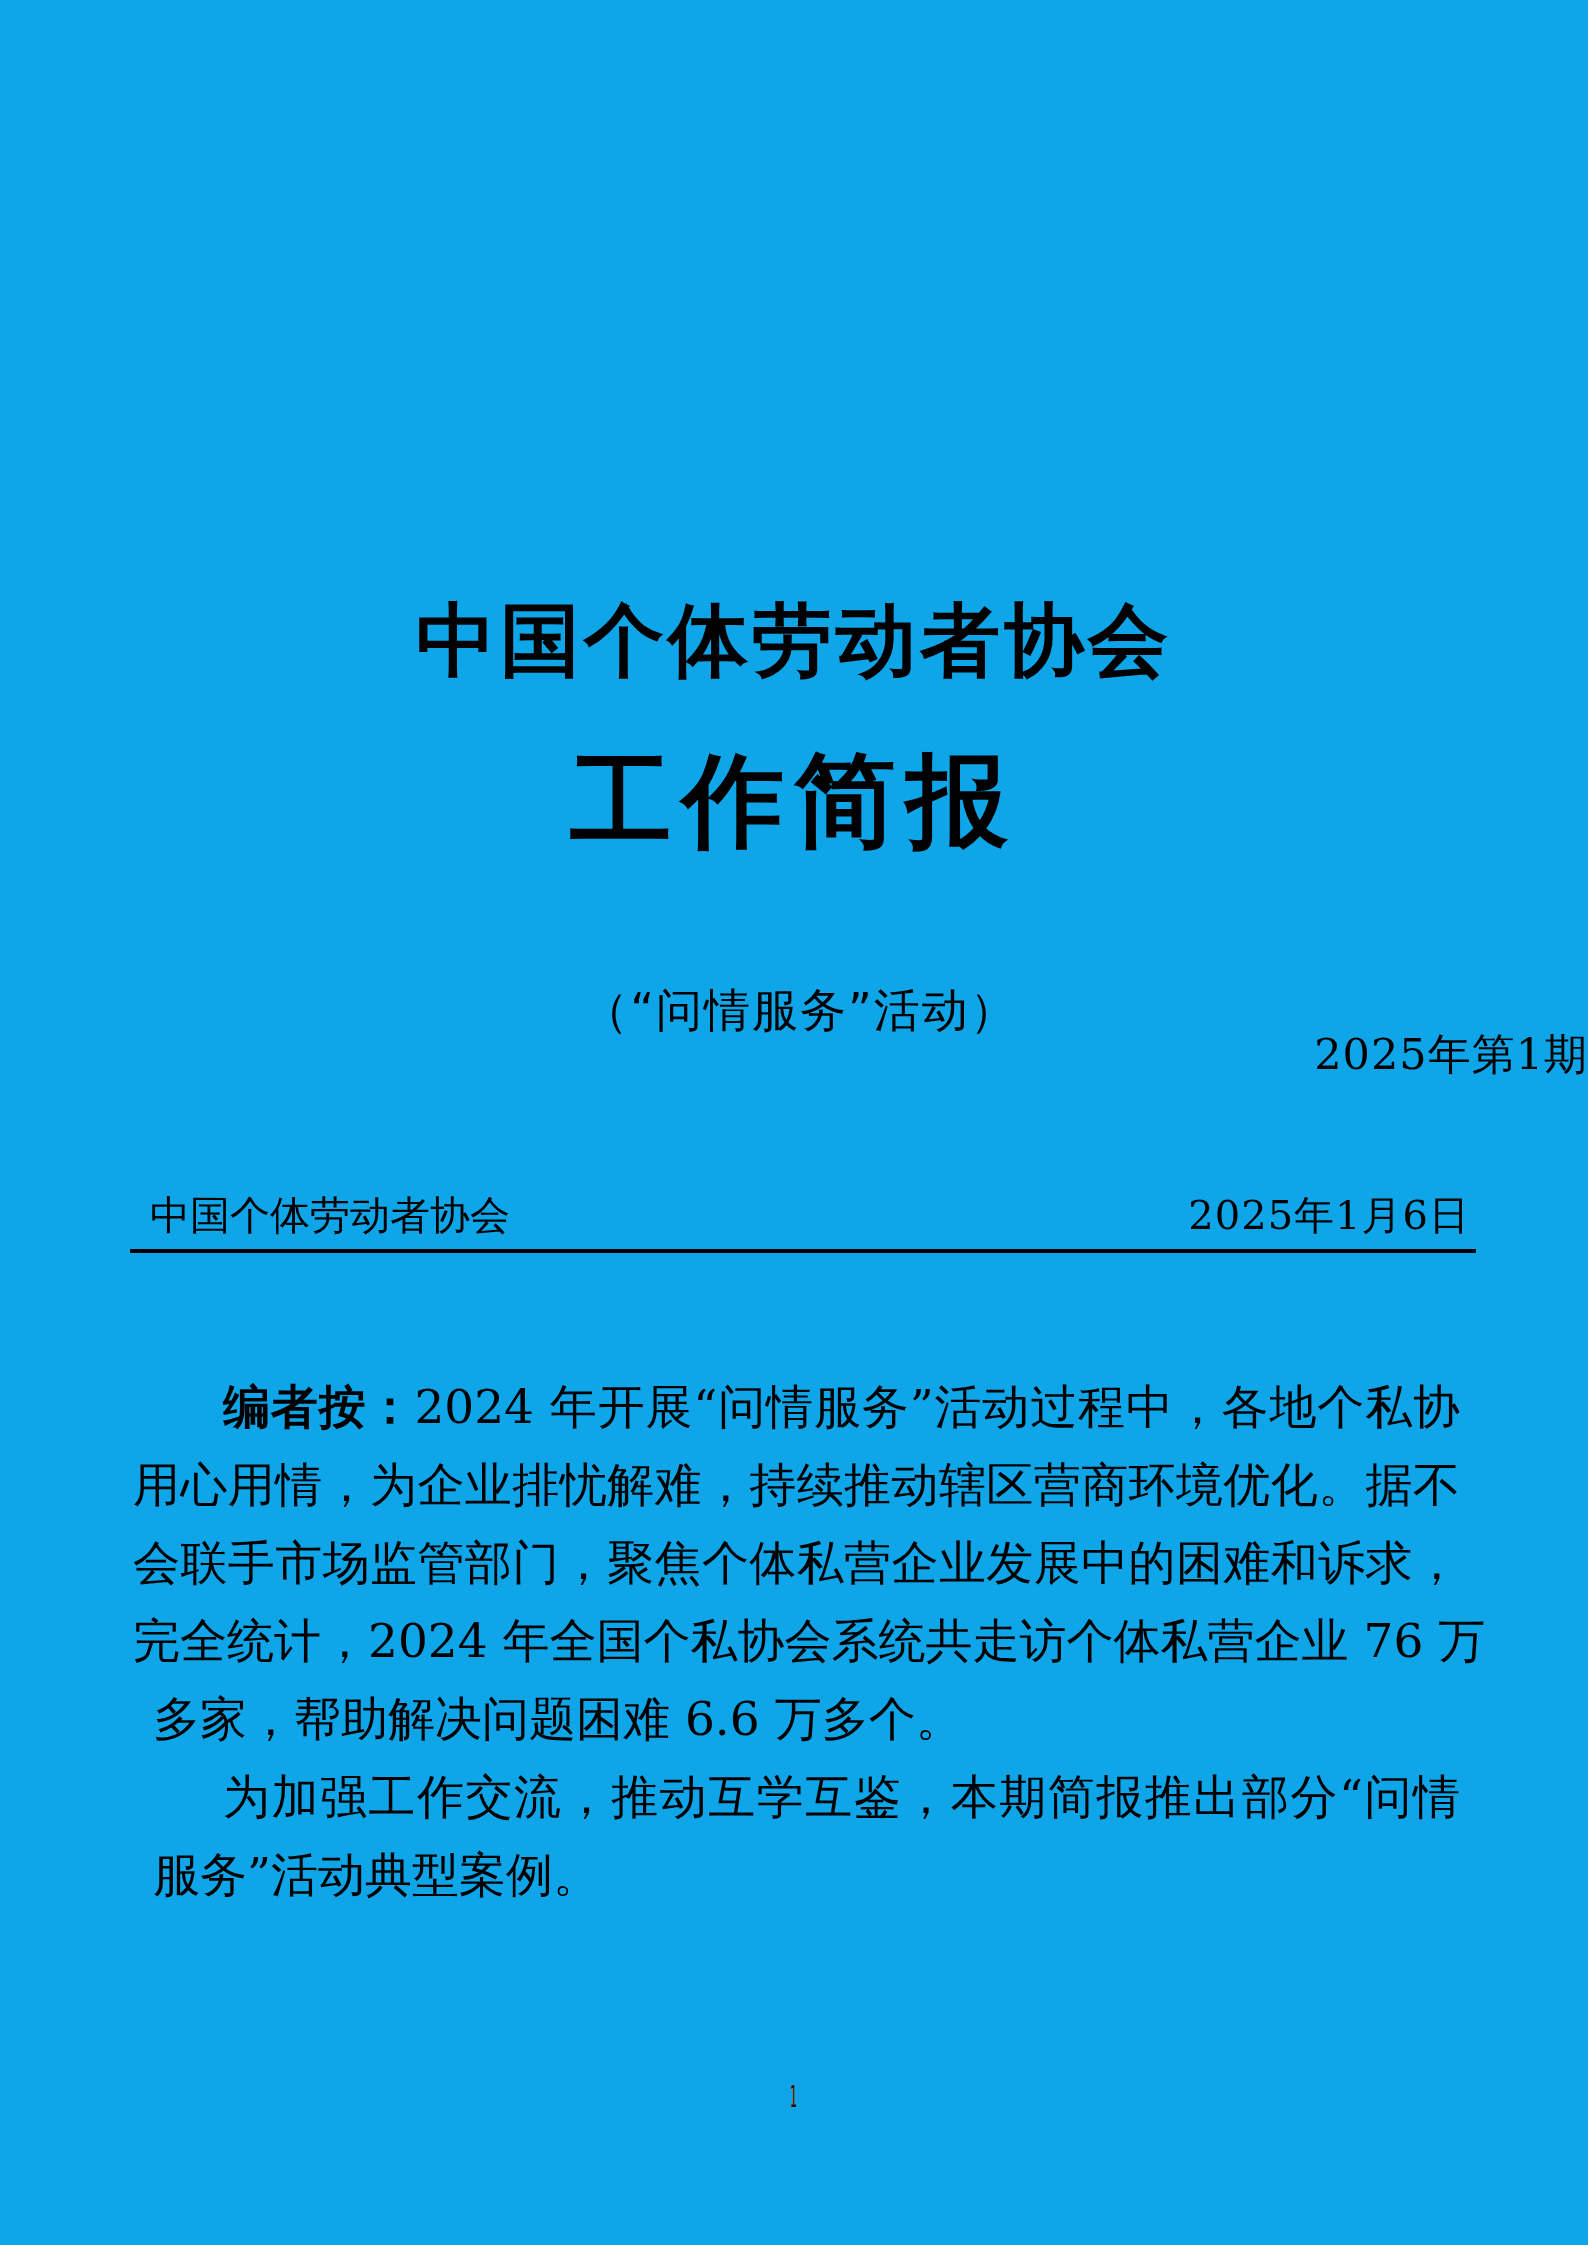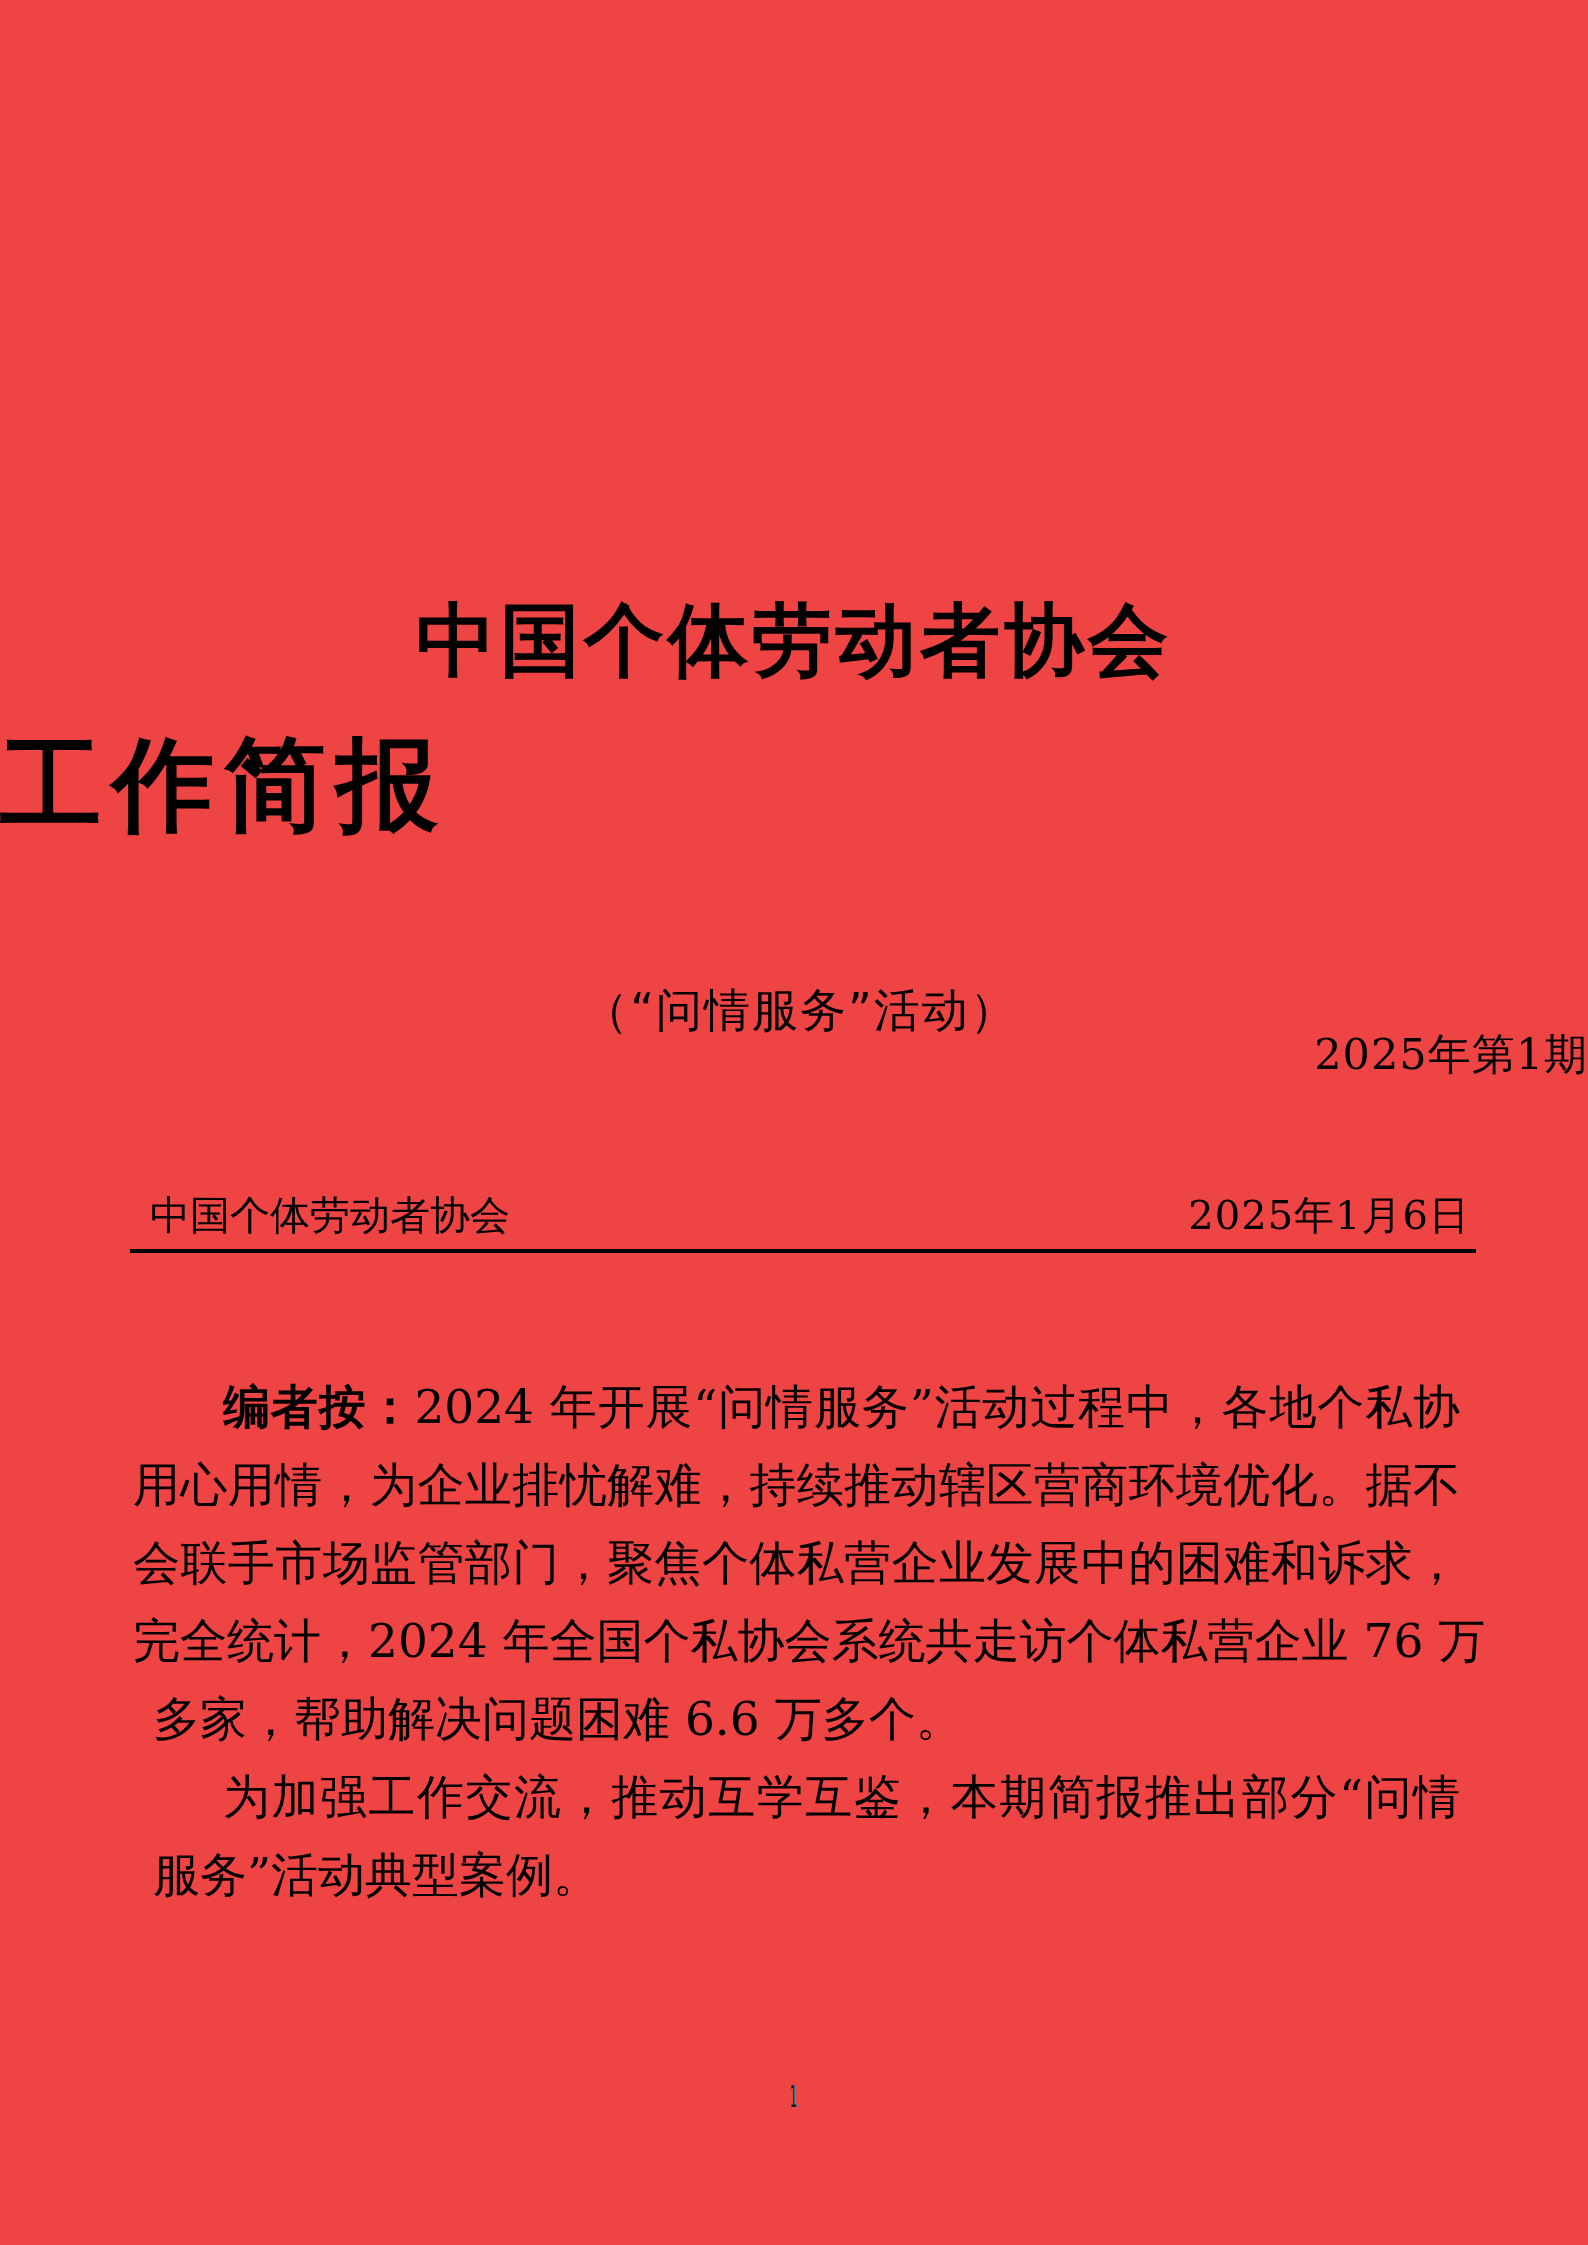--- a/index.html
+++ b/index.html
@@ -1,39 +1,39 @@
 <!DOCTYPE html>
 <html><head>
 <meta charset="utf-8">
 <style>
   * { margin: 0; padding: 0; box-sizing: border-box; }
   html, body { background: #ffffff; }
   .page {
     position: relative;
     width: 1588px;
     height: 2245px;
-    background: #ef4444;
+    background: #0ea5e9;
     color: #000000;
     overflow: hidden;
     font-family: "DejaVu Serif", "Liberation Serif", serif;
   }
   .abs { position: absolute; left: 0; right: 0; }
 
   .org-title {
     top: 596px;
     text-align: center;
     font-family: "DejaVu Serif", "Liberation Serif", serif;
     font-weight: bold;
     font-size: 80px;
     letter-spacing: 4px;
     line-height: 1.1;
   }
   .bulletin-title {
-    top: 726px;
-    text-align: left;
+    top: 742px;
+    text-align: center;
     font-family: "DejaVu Serif", "Liberation Serif", serif;
     font-weight: bold;
     font-size: 102px;
     letter-spacing: 10px;
     line-height: 1.15;
   }
   .activity-subtitle {
     top: 980px;
     text-align: center;
     font-family: "DejaVu Sans", "Liberation Sans", sans-serif;

